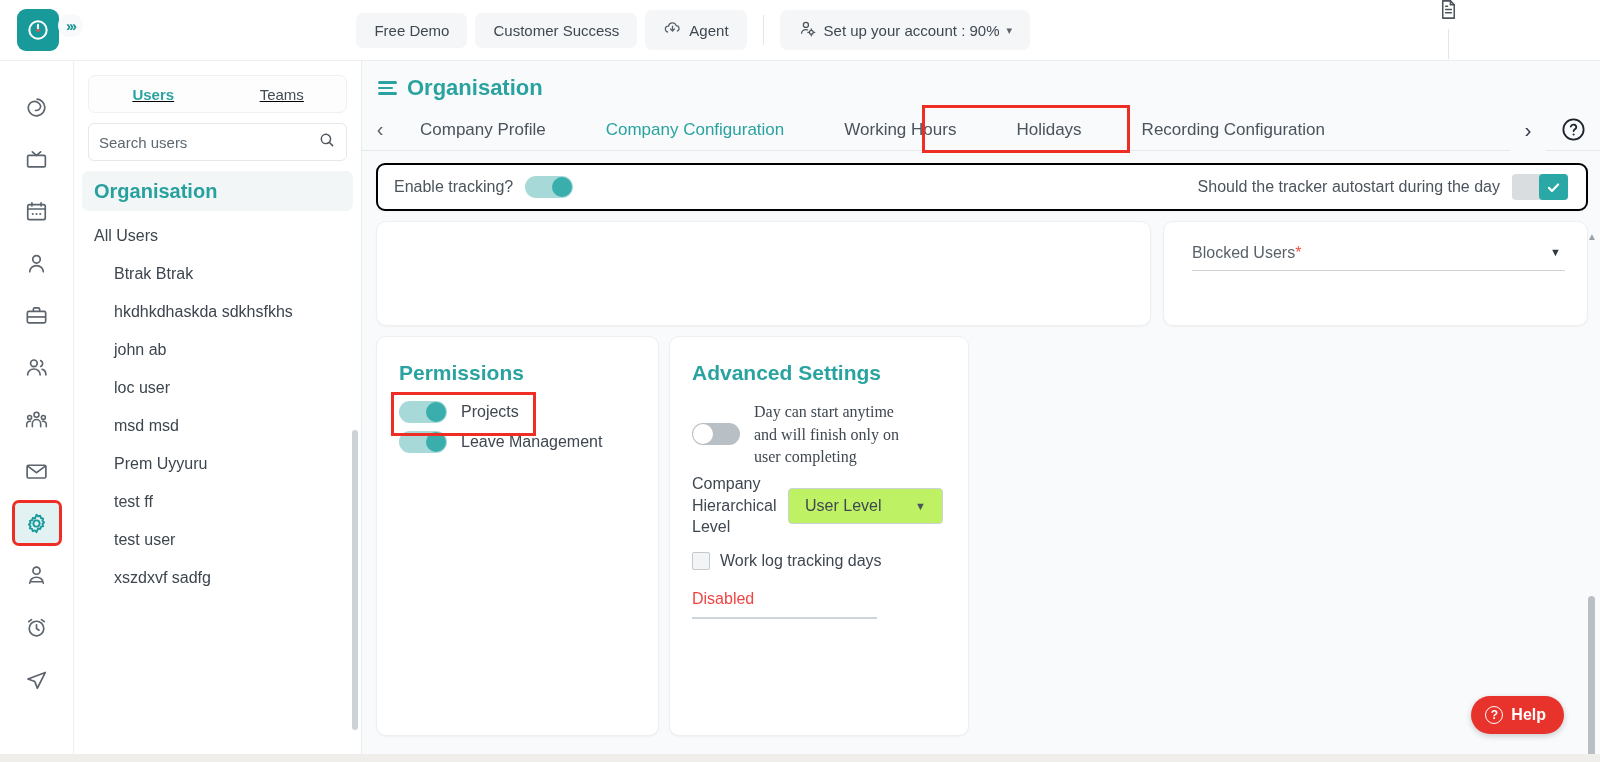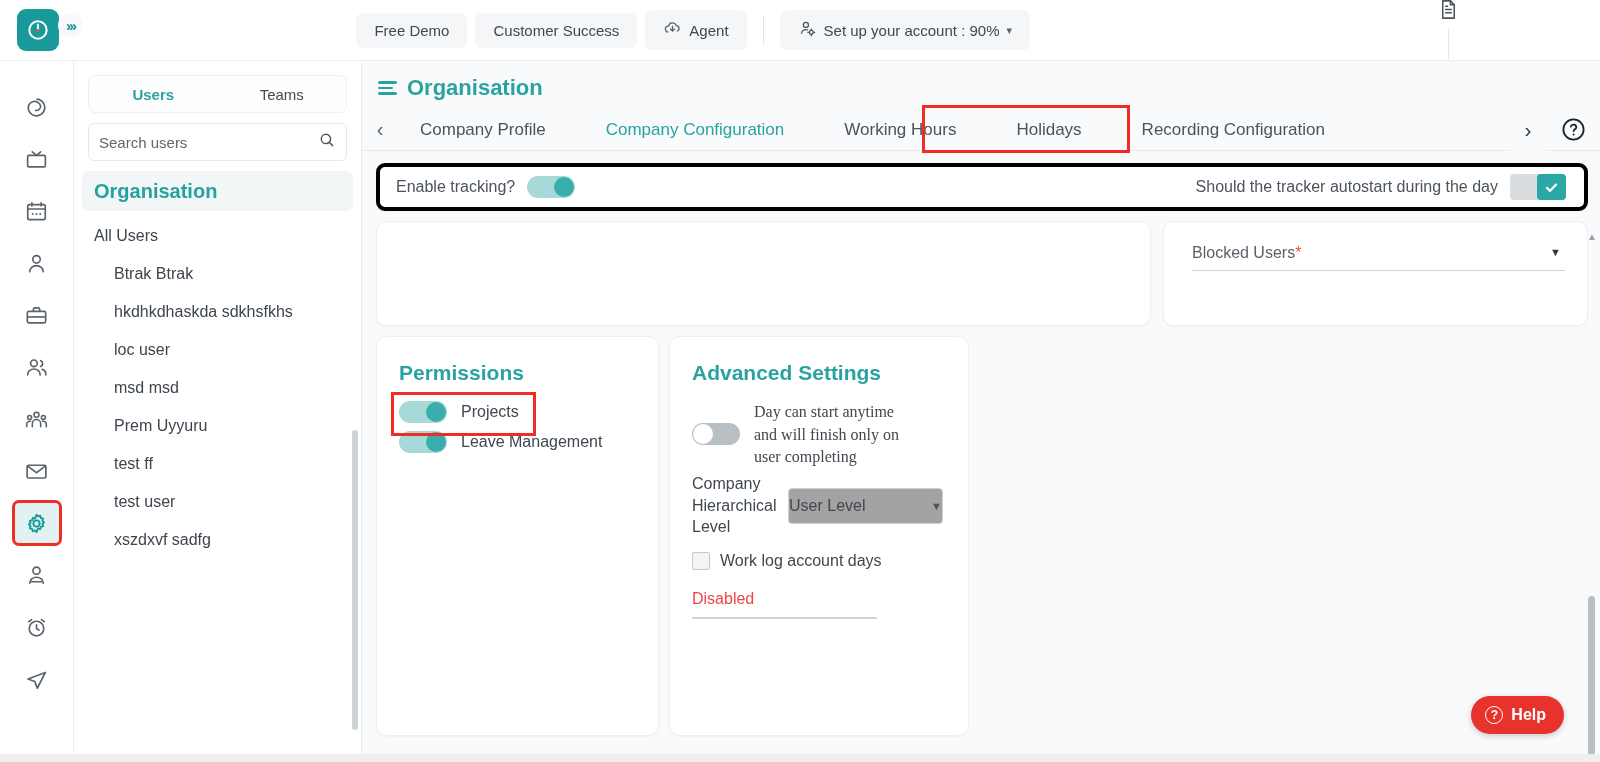--- a/index.html
+++ b/index.html
@@ -67,21 +67,21 @@
   .railitem.active { background:#e2f1f1; color:#189a9a; }
   .railitem.boxed { outline: 3px solid #ee2d24; border-radius: 4px; }
 
   
   .userspanel {
     position:absolute; left:74px; top:61px; width: 288px; height: 701px;
     background:#fff; border-right:1px solid #e9ebed; padding: 14px 0 0 0;
   }
   .tabpill {
     margin: 0 14px; height: 38px; background:#fdfdfd; border:1px solid #eef0f1; border-radius:7px;
-    display:flex; align-items:center;
+    display:flex; align-items:center;text-decoration:underline;
   }
   .tabpill > div { flex:1; text-align:center; font-size:15px; font-weight:700; cursor:pointer; }
   .tabpill .on { color:#2aa3a0; }
   .tabpill .off { color:#434b54; font-weight:400; }
   .searchbox {
     margin: 10px 14px 0 14px; height: 38px; border:1px solid #e6e8ea; border-radius: 6px;
     display:flex; align-items:center; padding: 0 10px; gap: 2px;
   }
   .searchbox input {
     flex:1; border:none; outline:none; font-size:15px; color:#4c555e;
@@ -143,21 +143,21 @@
     color:#2f3740; font-size:21px; cursor:pointer; background:#f8fafb; z-index:3;
   }
   .helpq {
     width: 54px; height:42px; display:flex; align-items:center; justify-content:center;
     cursor:pointer;
   }
 
   
   .cardwrap { padding: 12px 12px 0 14px; }
   .trackcard {
-    background:#fff; border:4px solid #000000; border-radius: 9px;
+    background:#fff; border:2px solid #000000; border-radius: 9px;
     height: 48px; display:flex; align-items:center; justify-content:space-between;
     padding: 0 18px 0 16px; box-shadow: 0 1px 2px rgba(0,0,0,.04);
   }
   .lblrow { display:flex; align-items:center; gap: 12px; font-size:16px; color:#4b535c; }
 
   
   .tgl { width: 48px; height: 22px; border-radius: 12px; position:relative; cursor:pointer; flex: none; }
   .tgl .knob { position:absolute; top:1px; width:20px; height:20px; border-radius:50%; }
   .tgl.on  { background:#a6d9d7; }
   .tgl.on .knob  { right:1px; background:#3aaead; }
@@ -195,22 +195,22 @@
 
   .advrow { display:flex; align-items:flex-start; gap: 14px; margin-bottom: 2px; }
   .advrow .tgl { margin-top: 22px; }
   .advrow.r2 .tgl { margin-top: 12px; }
   .advtxt { font-size:16px; color:#3f4750; line-height: 1.42; width: 148px; font-family: Liberation Serif, serif; }
 
   .selrow { display:flex; align-items:center; margin-top: 4px; }
   .sellbl { font-size:16px; color:#3f4750; line-height:1.35; width: 96px; }
   .selbox {
     width: 155px; height: 36px; border:1px solid #ccd1d5; border-radius:4px;
-    display:flex; align-items:center; justify-content:space-between; padding: 0 0;
-    font-size:16px; color:#3f4750; cursor:pointer; background:#a3a3a3;
+    display:flex; align-items:center; justify-content:space-between; padding: 0 16px;
+    font-size:16px; color:#3f4750; cursor:pointer; background:#bef264;
   }
   .chkrow { display:flex; align-items:center; gap: 10px; margin-top: 14px; }
   .chkbx { width:18px; height:18px; border:1px solid #c4c9cd; border-radius:2px; background:#f3f4f5; cursor:pointer; }
   .chklbl { font-size:16px; color:#3f4750; }
   .disfield { margin-top: 20px; width: 185px; }
   .disfield .t { font-size:16px; color:#ef4444; }
   .disfield .u { margin-top: 9px; height:2px; background:#cfd4d8; }
 
   .mainscroll {
     position:absolute; right: 5px; top: 535px; width: 7px; height: 205px;
@@ -415,20 +415,21 @@
     </div>
 
     <div class="orgrow">
       <span>Organisation</span>
     </div>
 
     <div class="ulist">
       <div class="uitem root">All Users</div>
       <div class="uitem child">Btrak Btrak</div>
       <div class="uitem child">hkdhkdhaskda sdkhsfkhs</div>
+      <div class="uitem child">john ab</div>
       <div class="uitem child">loc user</div>
       <div class="uitem child">msd msd</div>
       <div class="uitem child">Prem Uyyuru</div>
       <div class="uitem child">test ff</div>
       <div class="uitem child">test user</div>
       <div class="uitem child">xszdxvf sadfg</div>
     </div>
   </div>
   <div class="panel-scroll"></div>
 
@@ -528,21 +529,21 @@
         <div class="selrow">
           <div class="sellbl">Company Hierarchical Level</div>
           <div class="selbox">
             <span>User Level</span>
             <span style="font-size:11px;color:#4b535c;">▼</span>
           </div>
         </div>
 
         <div class="chkrow">
           <div class="chkbx"></div>
-          <div class="chklbl">Work log account days</div>
+          <div class="chklbl">Work log tracking days</div>
         </div>
 
         <div class="disfield">
           <div class="t">Disabled</div>
           <div class="u"></div>
         </div>
       </div>
     </div>
 
     <div class="scroll-up-arrow">▲</div>

